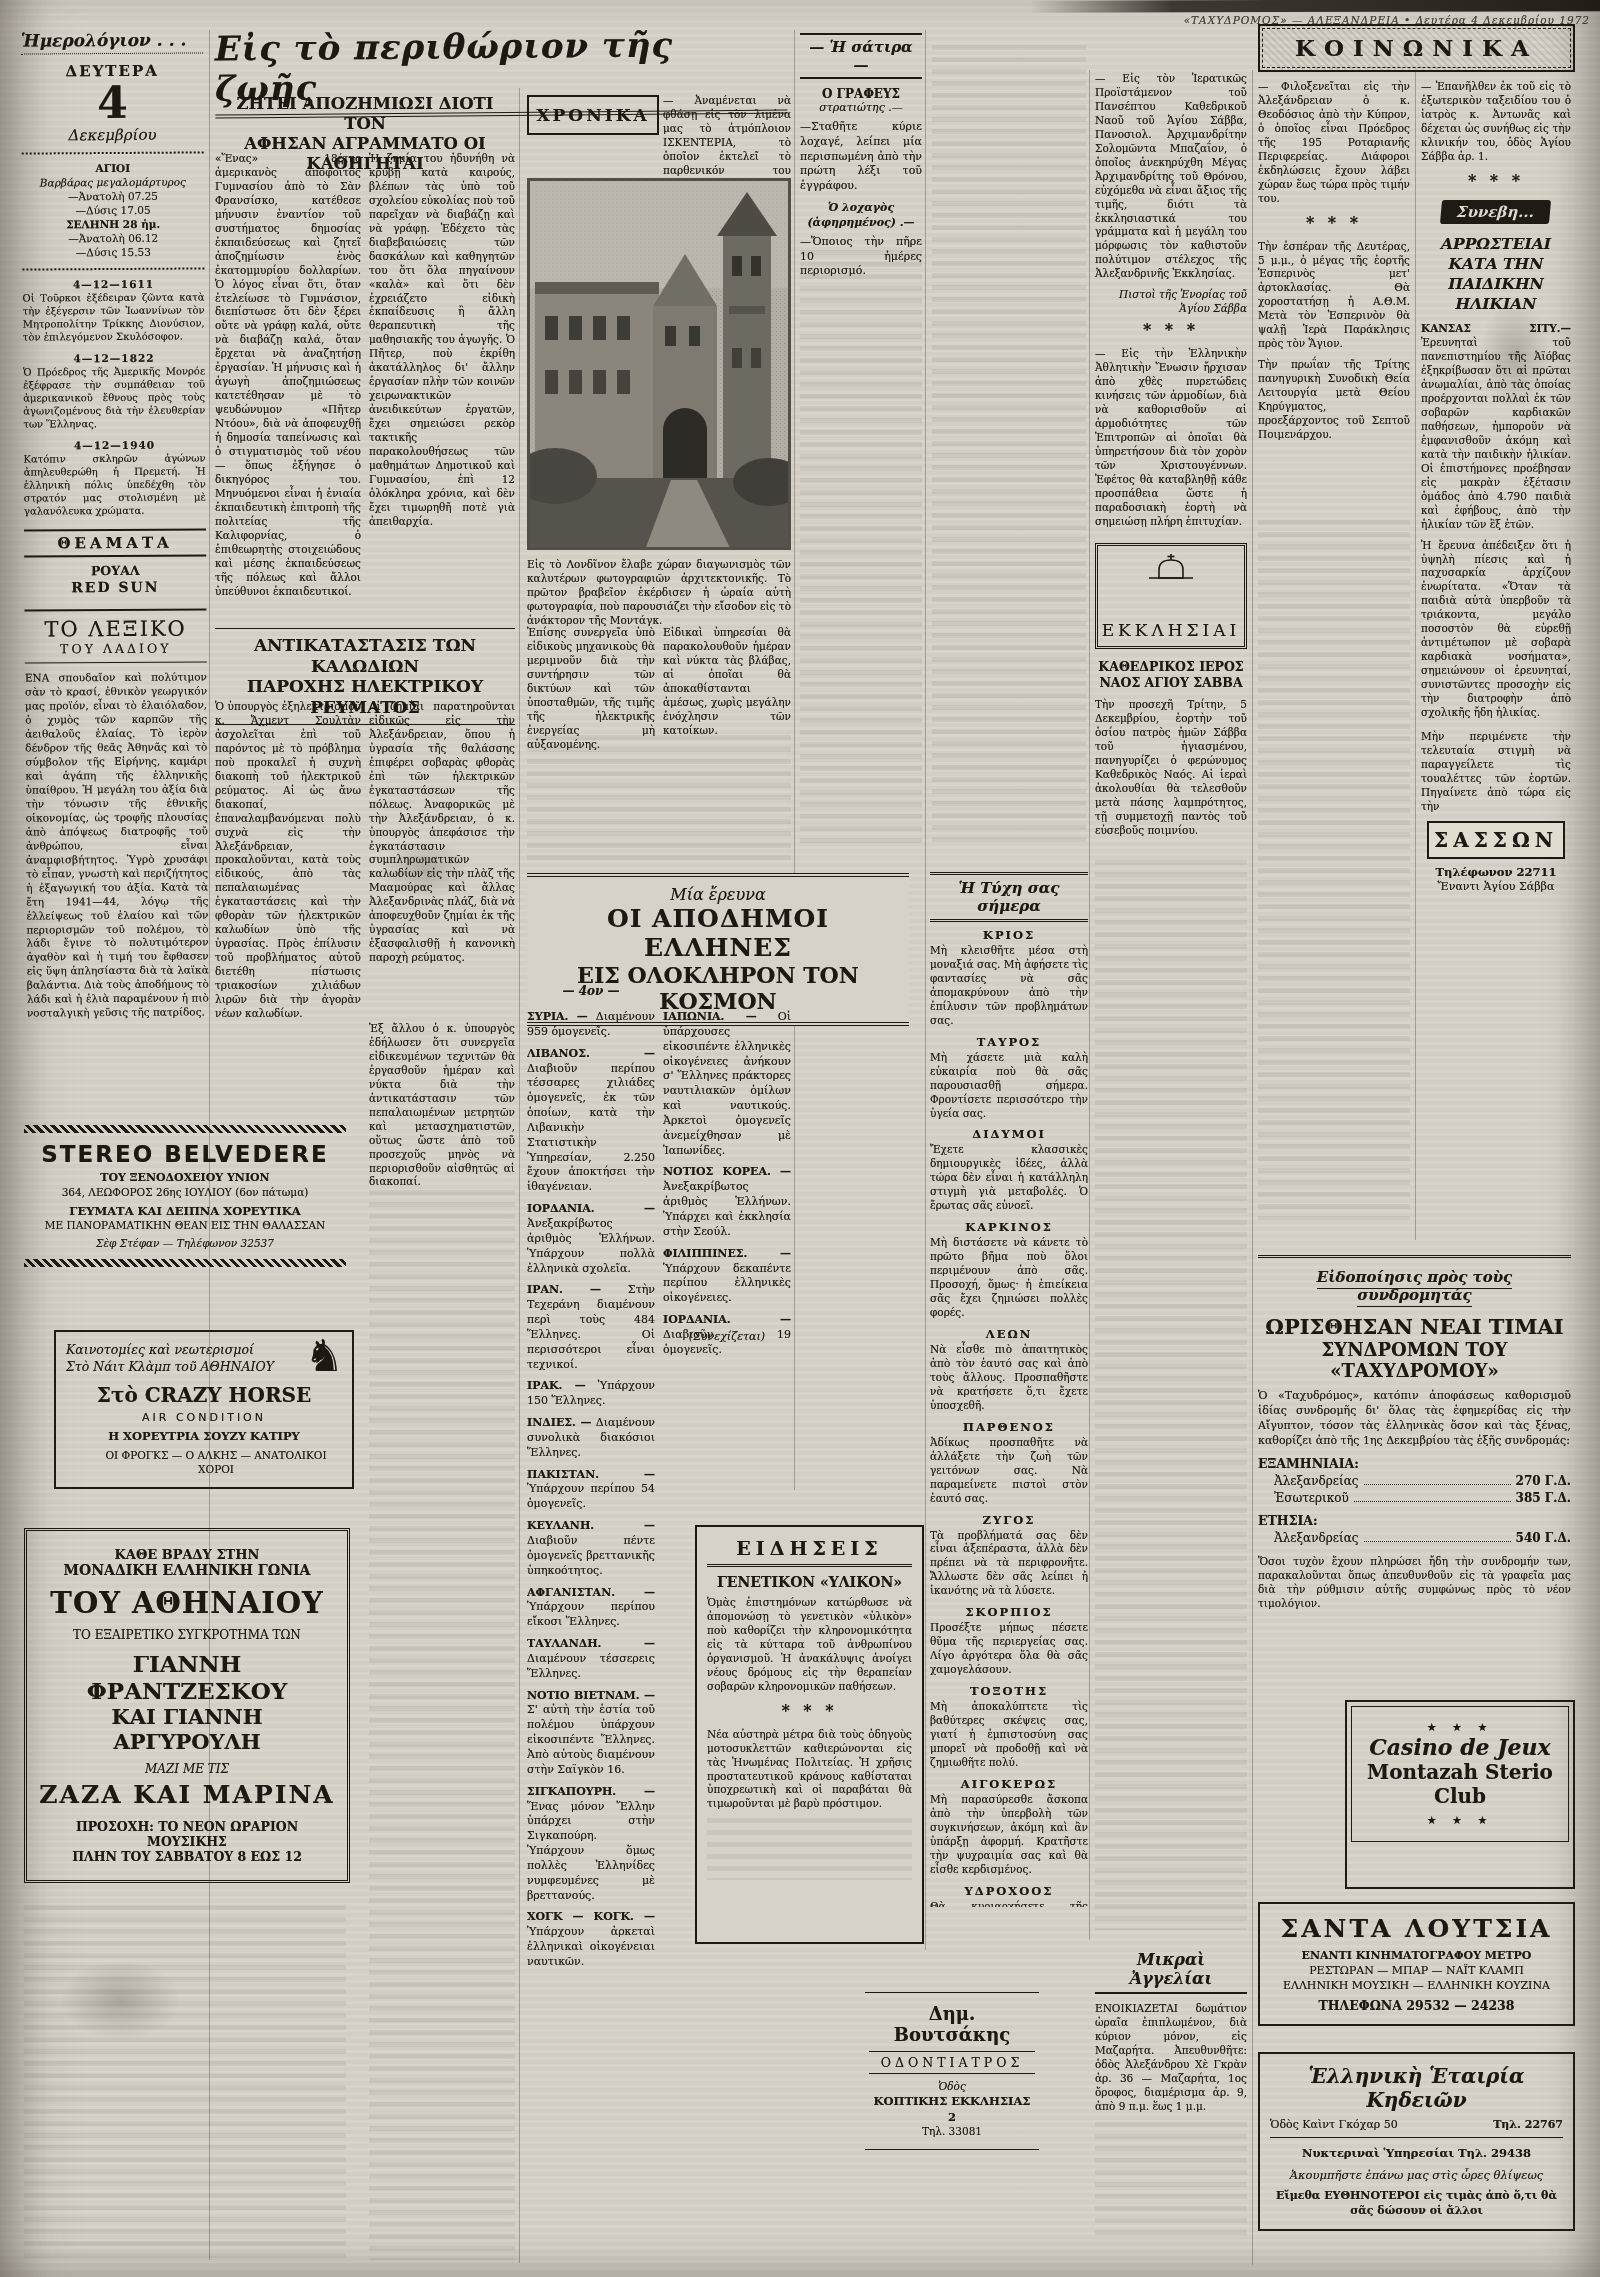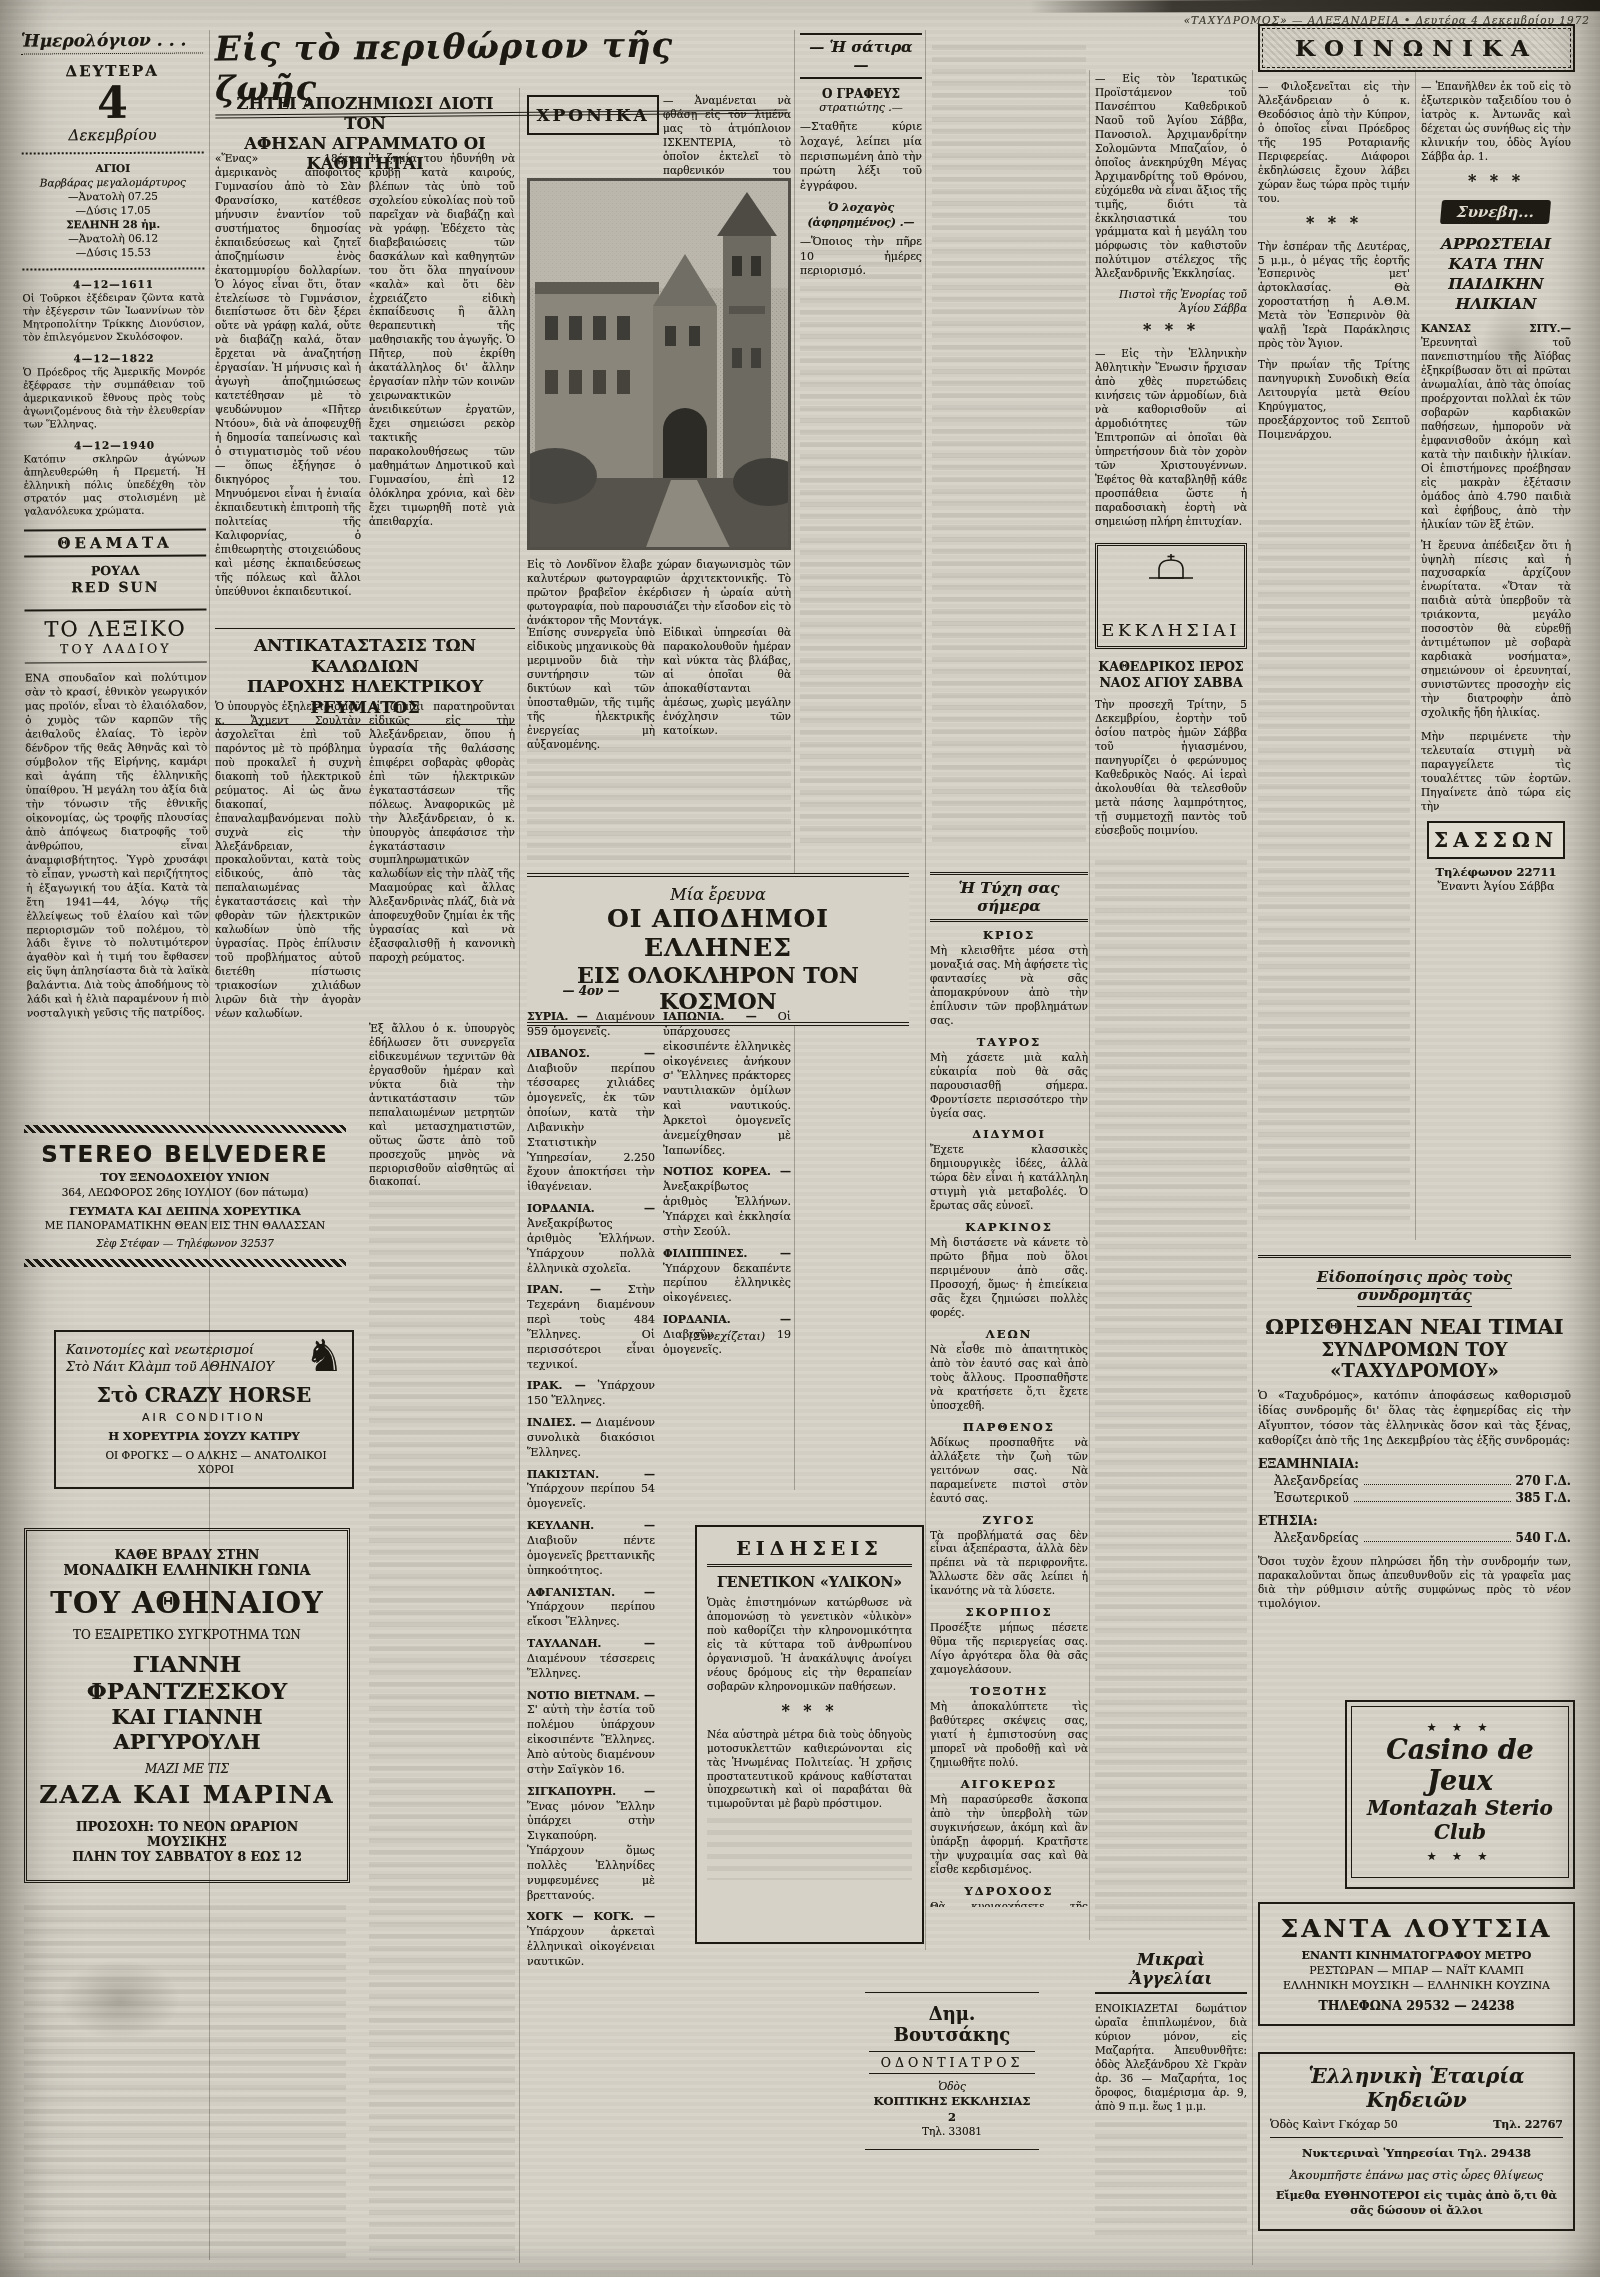--- a/index.html
+++ b/index.html
@@ -75,22 +75,22 @@
   .notice span{border-bottom:1px solid #1b1912;padding-bottom:2px;}
   .subrow{display:flex;align-items:baseline;font-size:12px;margin:3px 0 3px 16px;}
   .subrow .lead{flex:1;border-bottom:1px dotted #1b1912;margin:0 5px;height:.8em;}
   .tier{font-weight:bold;font-size:12.5px;margin-top:8px;}
   
   .hatch{height:8px;background:repeating-linear-gradient(45deg,#1d1b14 0 3px, rgba(0,0,0,0) 3px 6px);}
   .stereo-name{font-size:23px;font-weight:bold;letter-spacing:2px;}
   .adbox{border:2px solid #1d1b14;}
   .adbox2{border:3px double #1d1b14;}
   .casino-inner{border:1px solid #1d1b14;margin:4px;padding:14px 6px;text-align:center;}
-  .casino-l1{font-size:27px;font-style:italic;font-weight:bold;}
-  .casino-l2{font-size:20px;font-style:italic;font-weight:bold;}
+  .casino-l1{font-size:22px;font-style:italic;font-weight:bold;}
+  .casino-l2{font-size:20px;font-weight:bold;}
   .news-box{border:2px solid #1b1912;background:#d6d2c8;padding:10px;}
   .news-title{font-weight:bold;font-size:19px;letter-spacing:5px;text-align:center;border-bottom:3px double #1b1912;padding-bottom:5px;margin-bottom:7px;}
   .dentist{border-top:1px solid #1b1912;border-bottom:1px solid #1b1912;padding:10px 4px;text-align:center;}
   .funeral-row{display:flex;justify-content:space-between;font-size:11px;margin:6px 0;}
 </style>
 </head>
 <body>
 
 <div class="page">
 

